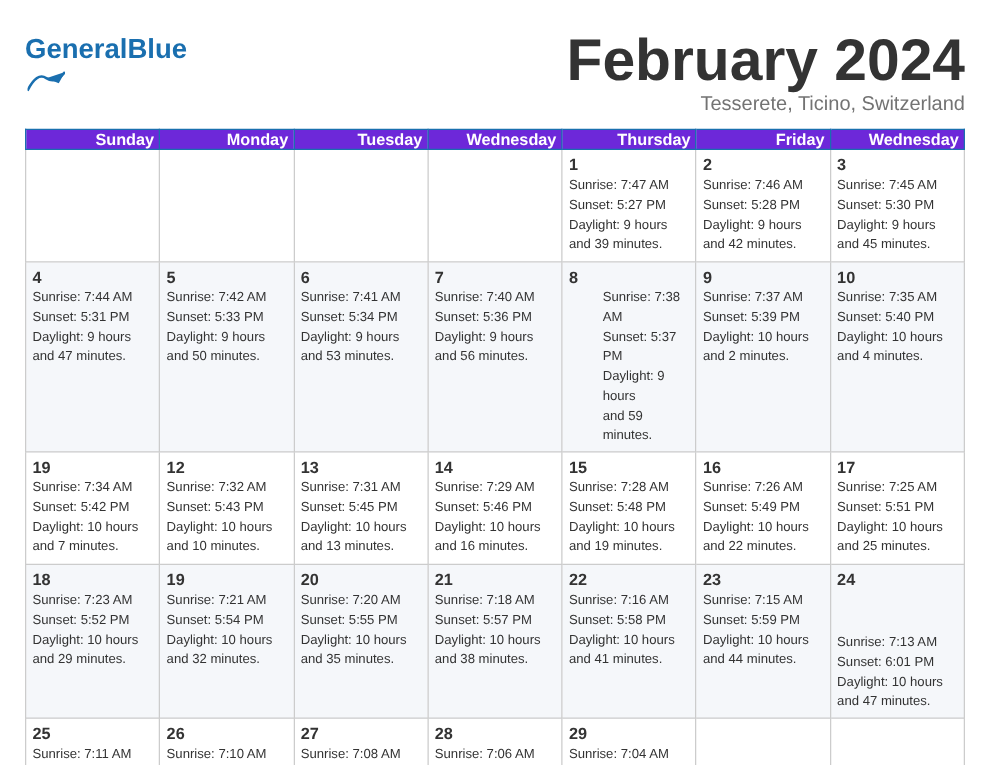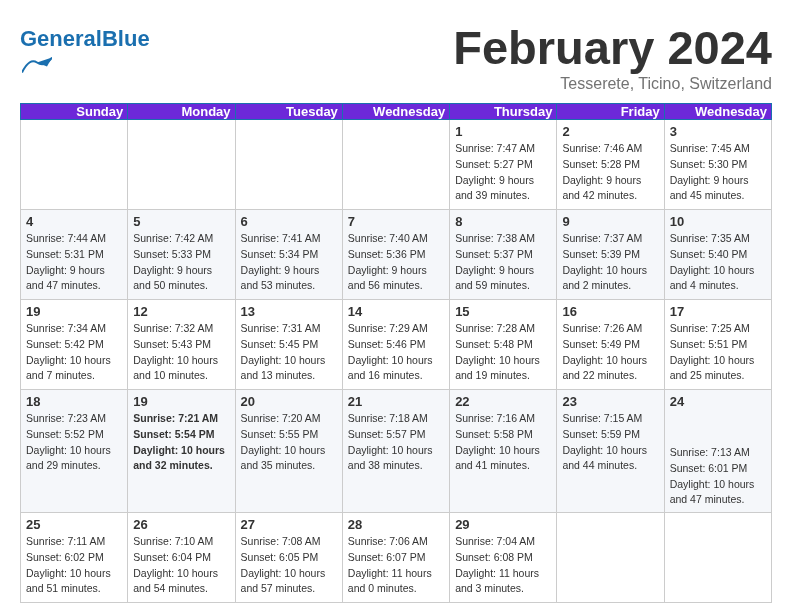--- a/index.html
+++ b/index.html
@@ -174,21 +174,21 @@
         </td>
         <td>
           <span class="day-num">7</span>
           <div class="day-info" style="white-space: pre-line;">Sunrise: 7:40 AM
 Sunset: 5:36 PM
 Daylight: 9 hours
 and 56 minutes.</div>
         </td>
         <td>
           <span class="day-num">8</span>
-          <div class="day-info" style="white-space: pre-line;">Sunrise: 7:38 AM
+          <div class="day-info" style="white-space: pre-line; margin-left: 27px;">Sunrise: 7:38 AM
 Sunset: 5:37 PM
 Daylight: 9 hours
 and 59 minutes.</div>
         </td>
         <td>
           <span class="day-num">9</span>
           <div class="day-info" style="white-space: pre-line;">Sunrise: 7:37 AM
 Sunset: 5:39 PM
 Daylight: 10 hours
 and 2 minutes.</div>
@@ -255,21 +255,21 @@
       <tr>
         <td>
           <span class="day-num">18</span>
           <div class="day-info" style="white-space: pre-line;">Sunrise: 7:23 AM
 Sunset: 5:52 PM
 Daylight: 10 hours
 and 29 minutes.</div>
         </td>
         <td>
           <span class="day-num">19</span>
-          <div class="day-info" style="white-space: pre-line; font-weight: bold;">Sunrise: 7:21 AM
+          <div class="day-info" style="white-space: pre-line;">Sunrise: 7:21 AM
 Sunset: 5:54 PM
 Daylight: 10 hours
 and 32 minutes.</div>
         </td>
         <td>
           <span class="day-num">20</span>
           <div class="day-info" style="white-space: pre-line;">Sunrise: 7:20 AM
 Sunset: 5:55 PM
 Daylight: 10 hours
 and 35 minutes.</div>

